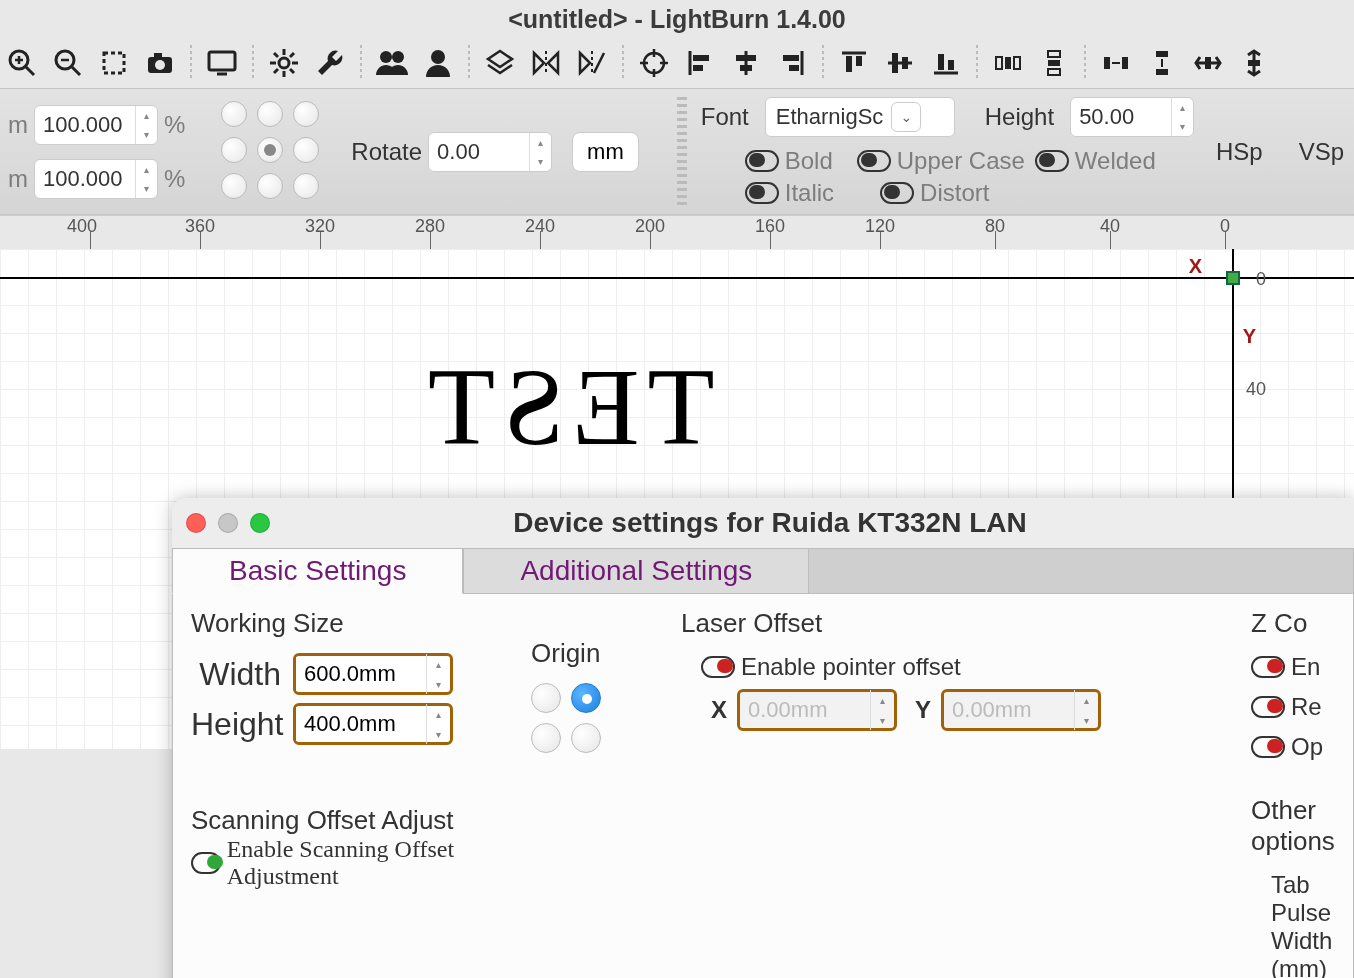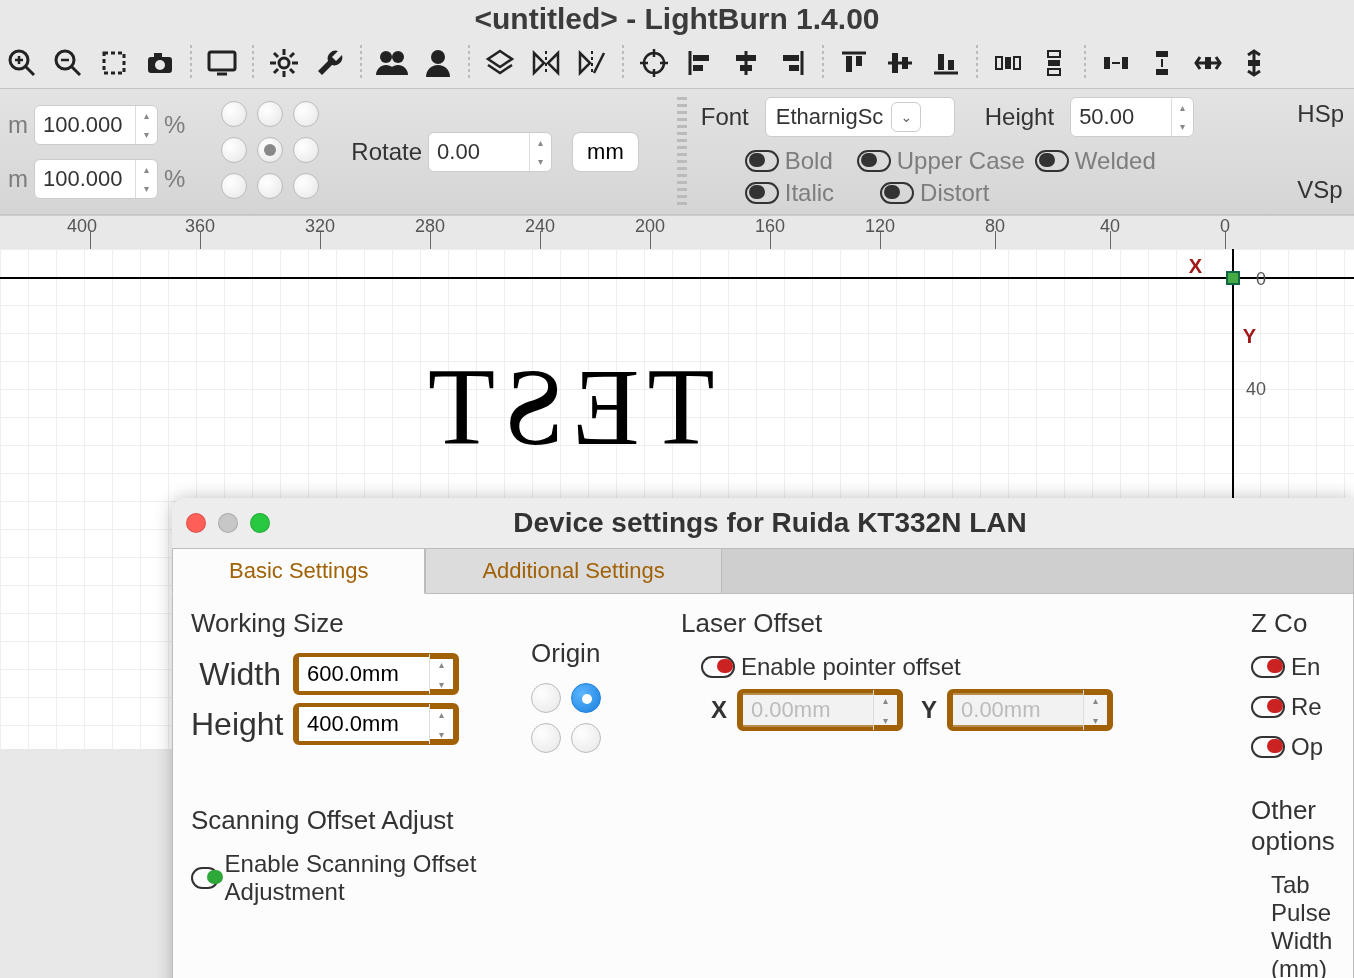--- a/index.html
+++ b/index.html
@@ -13,21 +13,21 @@
     font-size: 22px;
     color: #333;
   }
 
   
   .title-bar {
     height: 38px;
     background: #e8e8e8;
     text-align: center;
     font-weight: 600;
-    font-size: 30px;
+    font-size: 25px;
     line-height: 38px;
     color: #3b3b3b;
   }
 
   
   .toolbar-row {
     display: flex;
     align-items: center;
     height: 50px;
     padding: 2px 0;
@@ -248,23 +248,23 @@
     font-weight:600; font-size:28px;
     padding-right: 90px;
   }
   .dlg-tabs {
     display:flex; height: 46px;
   }
   .dlg-tab {
     padding: 0 56px;
     border: 1px solid #bcbcbc;
     display:flex;align-items:center;justify-content:center;
-    font-size: 22px;
+    font-size: 28px;
     background:#dcdcdc;
-    color:#a16207;
+    color:#701a75;
   }
   .dlg-tab.active {
     background:#fcfcfc;
     border-bottom:1px solid #fcfcfc;
   }
   .dlg-tabs .rest {
     flex:1; border:1px solid #bcbcbc; border-left:none;
     background:#cfcfcf;
   }
   .dlg-body {
@@ -280,21 +280,21 @@
   .section-title {
     font-size: 26px;
     margin-bottom: 14px;
   }
   .field-row {
     display: flex; align-items: center; margin: 8px 0;
   }
   .field-row label { width: 90px; text-align:right; margin-right:12px; font-size:32px;}
   .spin2 {
     display:inline-flex; align-items:center;
-    border:6px solid #a16207; border-radius:6px;
+    border:3px solid #a16207; border-radius:6px;
     height: 42px; background:#fff;
   }
   .spin2 input {
     border:none; font-size:22px; padding:4px 8px;
     width:130px; outline:none;
   }
   .spin2.disabled { background:#f4f4f4; }
   .spin2.disabled input { color:#bbb; }
   .spin2 .sarrows {
     width:24px;
@@ -621,21 +621,21 @@
           <span class="switch off"></span>
           <span>Italic</span>
         </span>
       <span class="switch-label" style="margin-left:6px;">
           <span class="switch off"></span>
           <span>Distort</span>
         </span>
     </div>
   </div>
 
-  <div style="display:flex;flex-direction:column;gap:48px;margin-left:auto;padding-right:4px;">
+  <div style="display:flex;flex-direction:row;gap:24px;margin-left:auto;padding-right:4px;">
     <span class="prop-label" style="color:#333;">HSp</span>
     <span class="prop-label" style="color:#333;">VSp</span>
   </div>
 </div>
 
 <div class="ruler-h" id="ruler-h">
     <div class="tick major" style="left: 90px;"></div>
     <div class="lbl" style="left: 82px;">400</div>
     <div class="tick major" style="left: 200px;"></div>
     <div class="lbl" style="left: 200px;">360</div>
@@ -703,21 +703,21 @@
         <label>Height</label>
         <div class="spin2">
             <input value="400.0mm" style="">
             <div class="sarrows">
               <div>▴</div>
               <div>▾</div>
             </div>
           </div>
       </div>
       <div class="so-title">Scanning Offset Adjust</div>
-      <div style="margin-top:14px;display:flex;align-items:center;">
+      <div style="display:flex;align-items:center;font-family:Liberation Serif, serif;">
         <span class="switch on-green"></span>
         <span>Enable Scanning Offset Adjustment</span>
       </div>
     </div>
 
     <div>
       <div class="section-title" style="margin-top:30px;">Origin</div>
       <div class="origin-quad">
         <div class="oq"></div>
         <div class="oq sel"></div>

